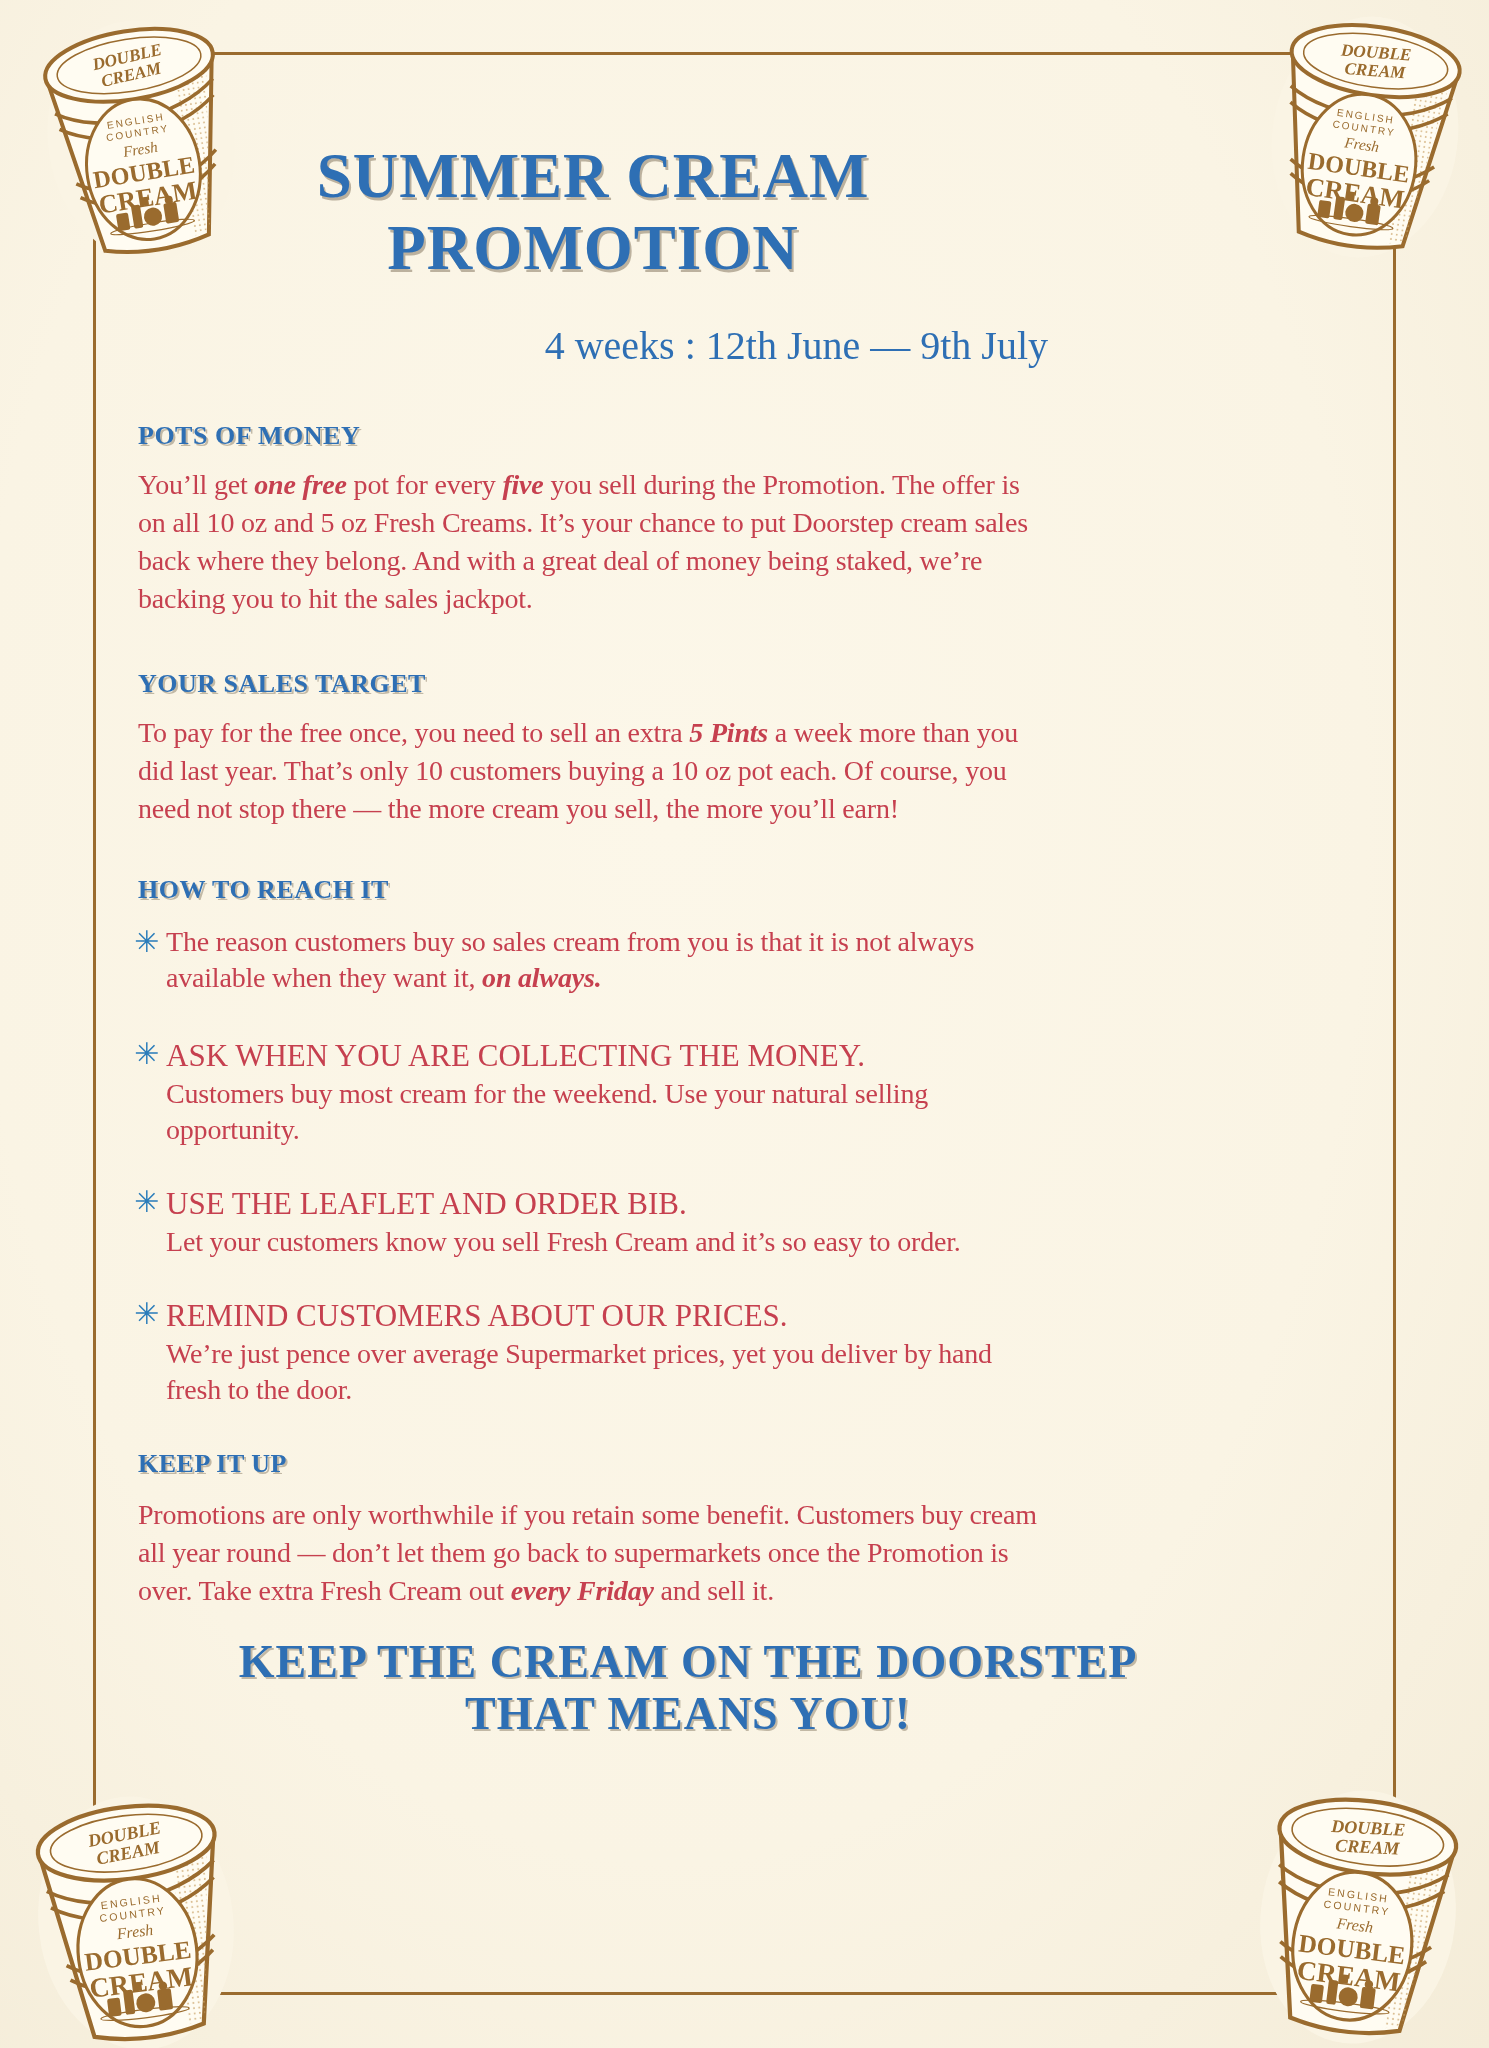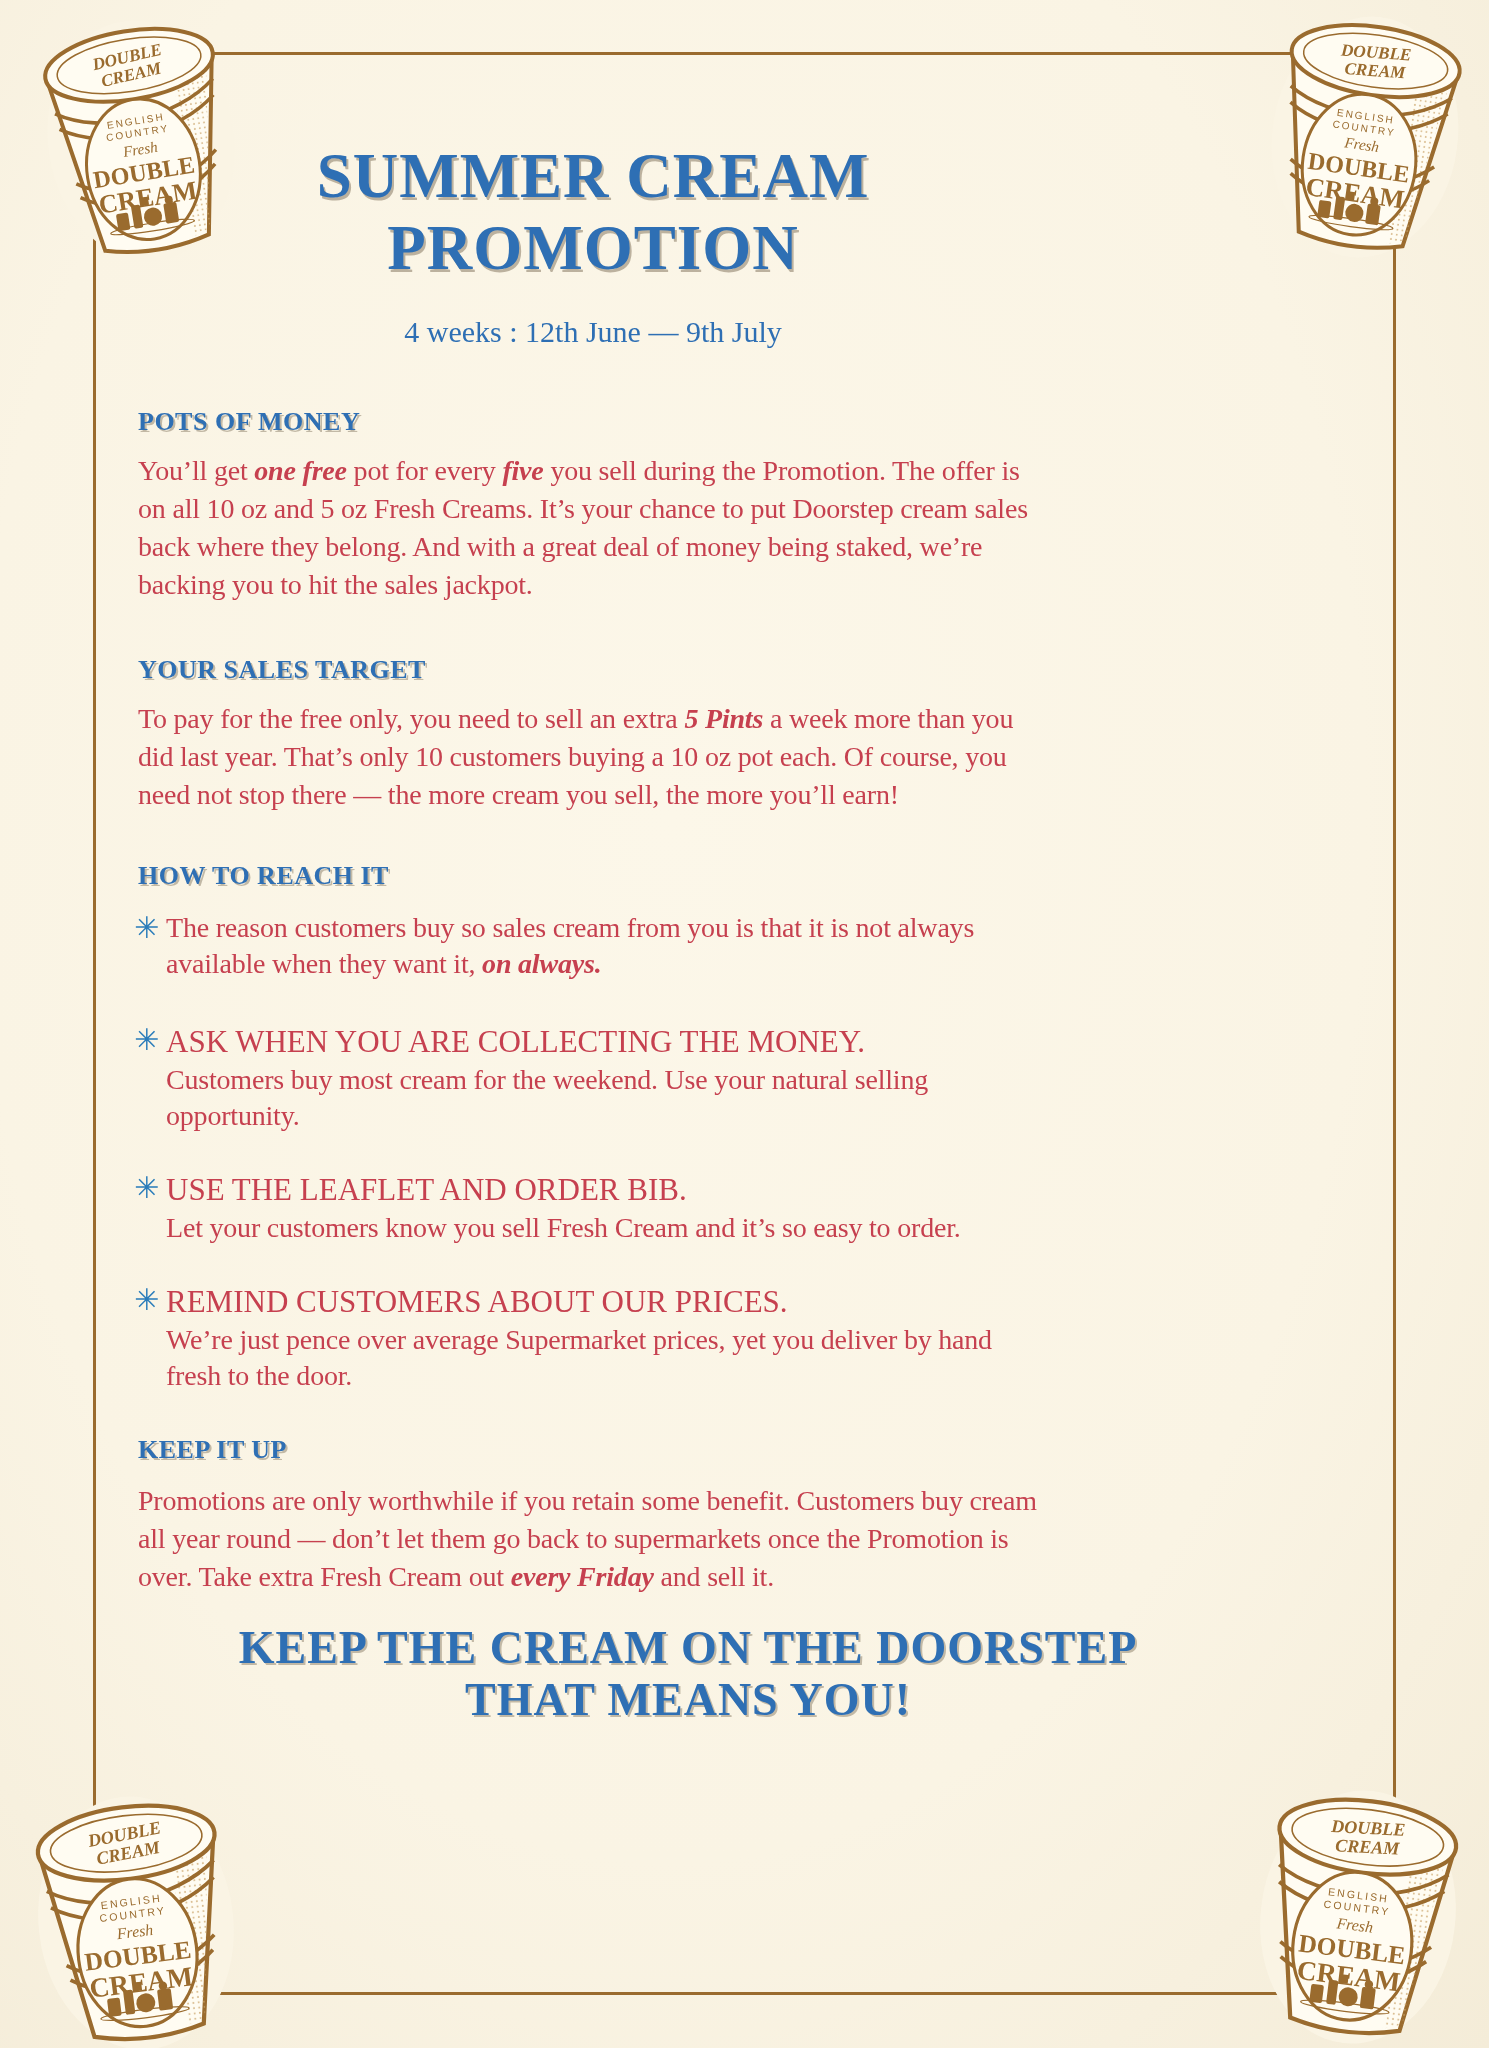--- a/index.html
+++ b/index.html
@@ -16,22 +16,22 @@
     border:3px solid var(--brown,#9a6b2e);
   }
   
   .content{position:absolute;left:138px;top:140px;width:910px;}
   .title{
     text-align:center;color:var(--blue,#2e6fb4);font-weight:bold;
     font-size:63px;line-height:72px;letter-spacing:1px;margin:0;
     text-shadow:2px 3px 0 rgba(110,95,70,.45);
   }
   .subtitle{
-    text-align:center;color:var(--blue,#2e6fb4);
-    font-size:30px;line-height:36px;margin-top:30px;
+    text-align:right;color:var(--blue,#2e6fb4);
+    font-size:40px;line-height:36px;margin-top:44px;
   }
   .section-heading{
     color:var(--blue,#2e6fb4);font-weight:bold;font-size:26px;line-height:40px;
     letter-spacing:.5px;text-shadow:2px 2px 0 rgba(110,95,70,.4);margin:0;
   }
   .sh1{margin-top:52px}.sh2{margin-top:46px}.sh3{margin-top:42px}.sh4{margin-top:36px}
   .para{
     color:var(--red,#c6404f);font-size:28px;line-height:38px;margin:10px 0 0 0;
     letter-spacing:-.2px;
   }
@@ -125,21 +125,21 @@
     <h1 class="title">
       <span>SUMMER CREAM</span><br>
       <span>PROMOTION</span>
     </h1>
     <div class="subtitle">4 weeks : 12th June — 9th July</div>
 
     <h2 class="section-heading sh1">POTS OF MONEY</h2>
     <p class="para"><span>You’ll get </span><span class="em">one free</span><span> pot for every </span><span class="em">five</span><span> you sell during the Promotion. The offer is on all 10 oz and 5 oz Fresh Creams. It’s your chance to put Doorstep cream sales back where they belong. And with a great deal of money being staked, we’re backing you to hit the sales jackpot.</span></p>
 
     <h2 class="section-heading sh2">YOUR SALES TARGET</h2>
-    <p class="para"><span>To pay for the free only, you need to sell an extra </span><span class="em">5 Pints</span><span> a week more than you did last year. That’s only 10 customers buying a 10 oz pot each. Of course, you need not stop there — the more cream you sell, the more you’ll earn!</span></p>
+    <p class="para"><span>To pay for the free once, you need to sell an extra </span><span class="em">5 Pints</span><span> a week more than you did last year. That’s only 10 customers buying a 10 oz pot each. Of course, you need not stop there — the more cream you sell, the more you’ll earn!</span></p>
 
     <h2 class="section-heading sh3">HOW TO REACH IT</h2>
 
     <div class="bullet b1">
       <span class="star">✳</span>
       <div class="bullet-body"><span>The reason customers buy so sales cream from you is that it is not always available when they want it, </span><span class="em">on always.</span></div>
     </div>
 
     <div class="bullet b2">
       <span class="star">✳</span>

